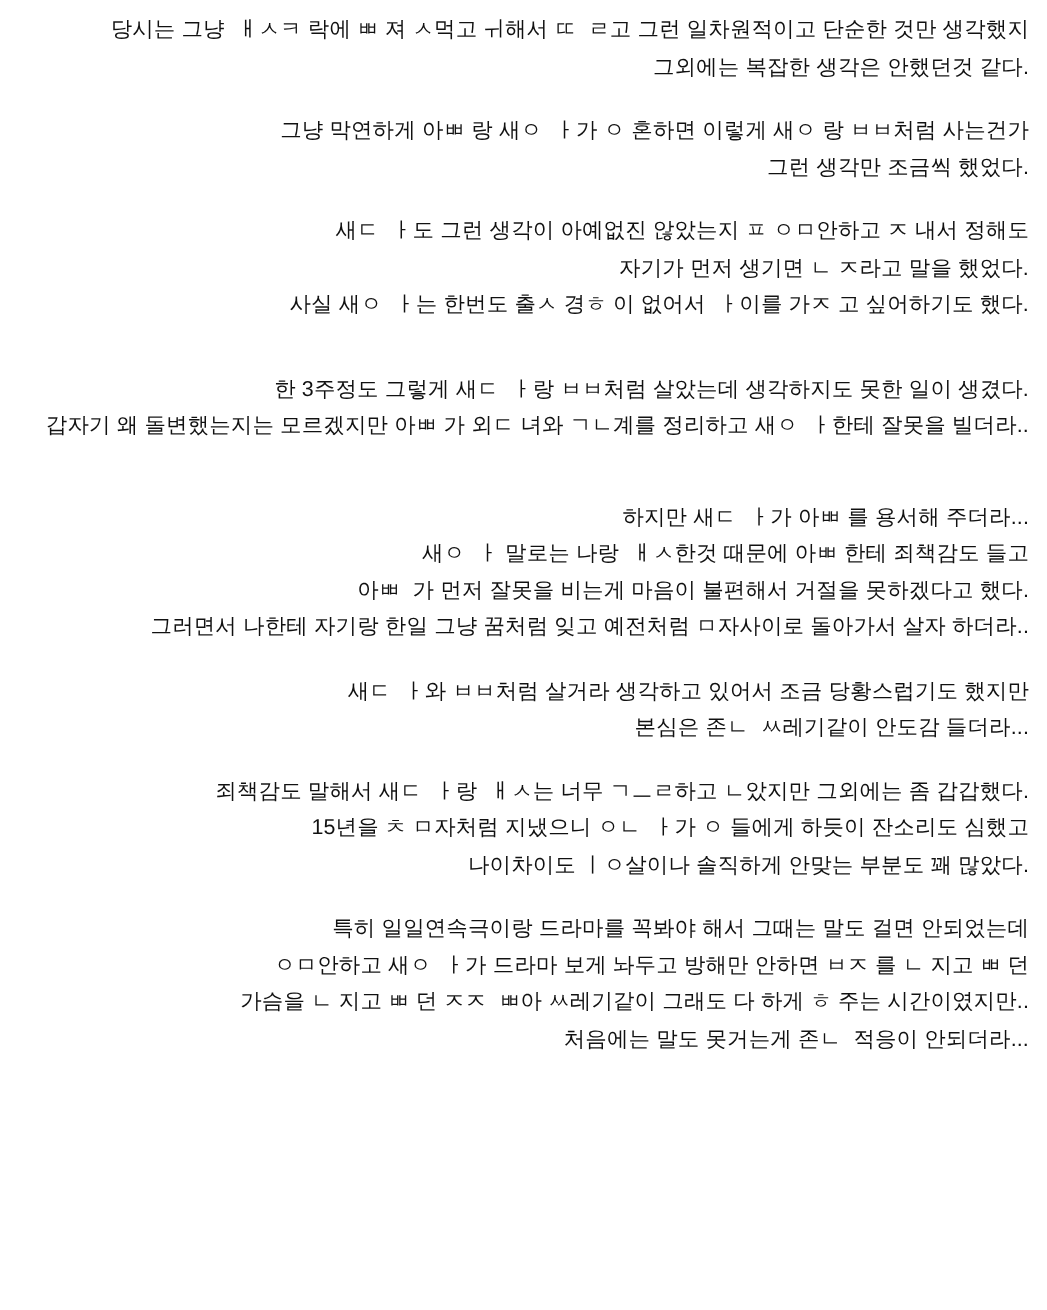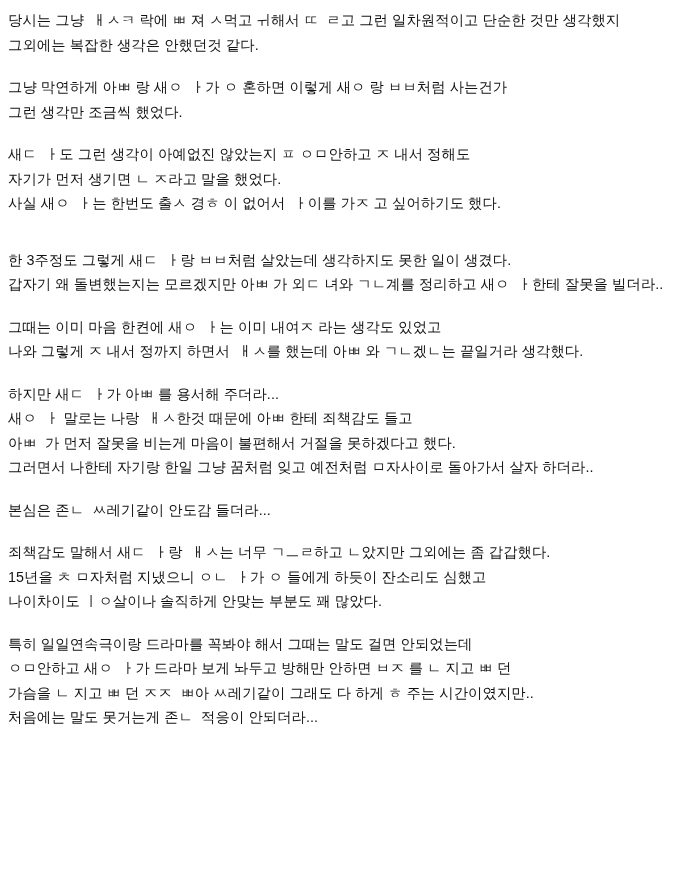--- a/index.html
+++ b/index.html
@@ -15,20 +15,21 @@
   }
   #doc {
     box-sizing: border-box;
     width: 698px;
     height: 873px;
     padding: 8px 12px 0 8px;
     background: #ffffff;
   }
   .para {
     margin: 0 0 0 0;
+    text-align: right;
   }
   .line {
     font-size: 14.3px;
     line-height: 24.5px;
     color: #111111;
     white-space: pre-wrap;
     letter-spacing: 0.1px;
   }
   .gap-m { height: 18px; }
   .gap-l { height: 32px; }
@@ -51,33 +52,30 @@
       <div class="line">새ㄷ  ㅏ도 그런 생각이 아예없진 않았는지 ㅍ ㅇㅁ안하고 ㅈ 내서 정해도</div>
       <div class="line">자기가 먼저 생기면 ㄴ ㅈ라고 말을 했었다.</div>
       <div class="line">사실 새ㅇ  ㅏ는 한번도 출ㅅ 경ㅎ 이 없어서  ㅏ이를 가ㅈ 고 싶어하기도 했다.</div>
     </div>
     <div class="gap-l"></div>
     <div class="para">
       <div class="line">한 3주정도 그렇게 새ㄷ  ㅏ랑 ㅂㅂ처럼 살았는데 생각하지도 못한 일이 생겼다.</div>
       <div class="line">갑자기 왜 돌변했는지는 모르겠지만 아ㅃ 가 외ㄷ 녀와 ㄱㄴ계를 정리하고 새ㅇ  ㅏ한테 잘못을 빌더라..</div>
     </div>
     <div class="gap-m"></div>
-    <div class="para">
-      <div class="line">그때는 이미 마음 한켠에 새ㅇ  ㅏ는 이미 내여ㅈ 라는 생각도 있었고</div>
-      <div class="line">나와 그렇게 ㅈ 내서 정까지 하면서  ㅐㅅ를 했는데 아ㅃ 와 ㄱㄴ겠ㄴ는 끝일거라 생각했다.</div>
-    </div>
     <div class="gap-m"></div>
     <div class="para">
       <div class="line">하지만 새ㄷ  ㅏ가 아ㅃ 를 용서해 주더라...</div>
       <div class="line">새ㅇ  ㅏ 말로는 나랑  ㅐㅅ한것 때문에 아ㅃ 한테 죄책감도 들고</div>
       <div class="line">아ㅃ  가 먼저 잘못을 비는게 마음이 불편해서 거절을 못하겠다고 했다.</div>
       <div class="line">그러면서 나한테 자기랑 한일 그냥 꿈처럼 잊고 예전처럼 ㅁ자사이로 돌아가서 살자 하더라..</div>
     </div>
     <div class="gap-m"></div>
     <div class="para">
+      <div class="line">새ㄷ  ㅏ와 ㅂㅂ처럼 살거라 생각하고 있어서 조금 당황스럽기도 했지만</div>
       <div class="line">본심은 존ㄴ  ㅆ레기같이 안도감 들더라...</div>
     </div>
     <div class="gap-m"></div>
     <div class="para">
       <div class="line">죄책감도 말해서 새ㄷ  ㅏ랑  ㅐㅅ는 너무 ㄱㅡㄹ하고 ㄴ았지만 그외에는 좀 갑갑했다.</div>
       <div class="line">15년을 ㅊ ㅁ자처럼 지냈으니 ㅇㄴ  ㅏ가 ㅇ 들에게 하듯이 잔소리도 심했고</div>
       <div class="line">나이차이도 ㅣㅇ살이나 솔직하게 안맞는 부분도 꽤 많았다.</div>
     </div>
     <div class="gap-m"></div>
     <div class="para">

